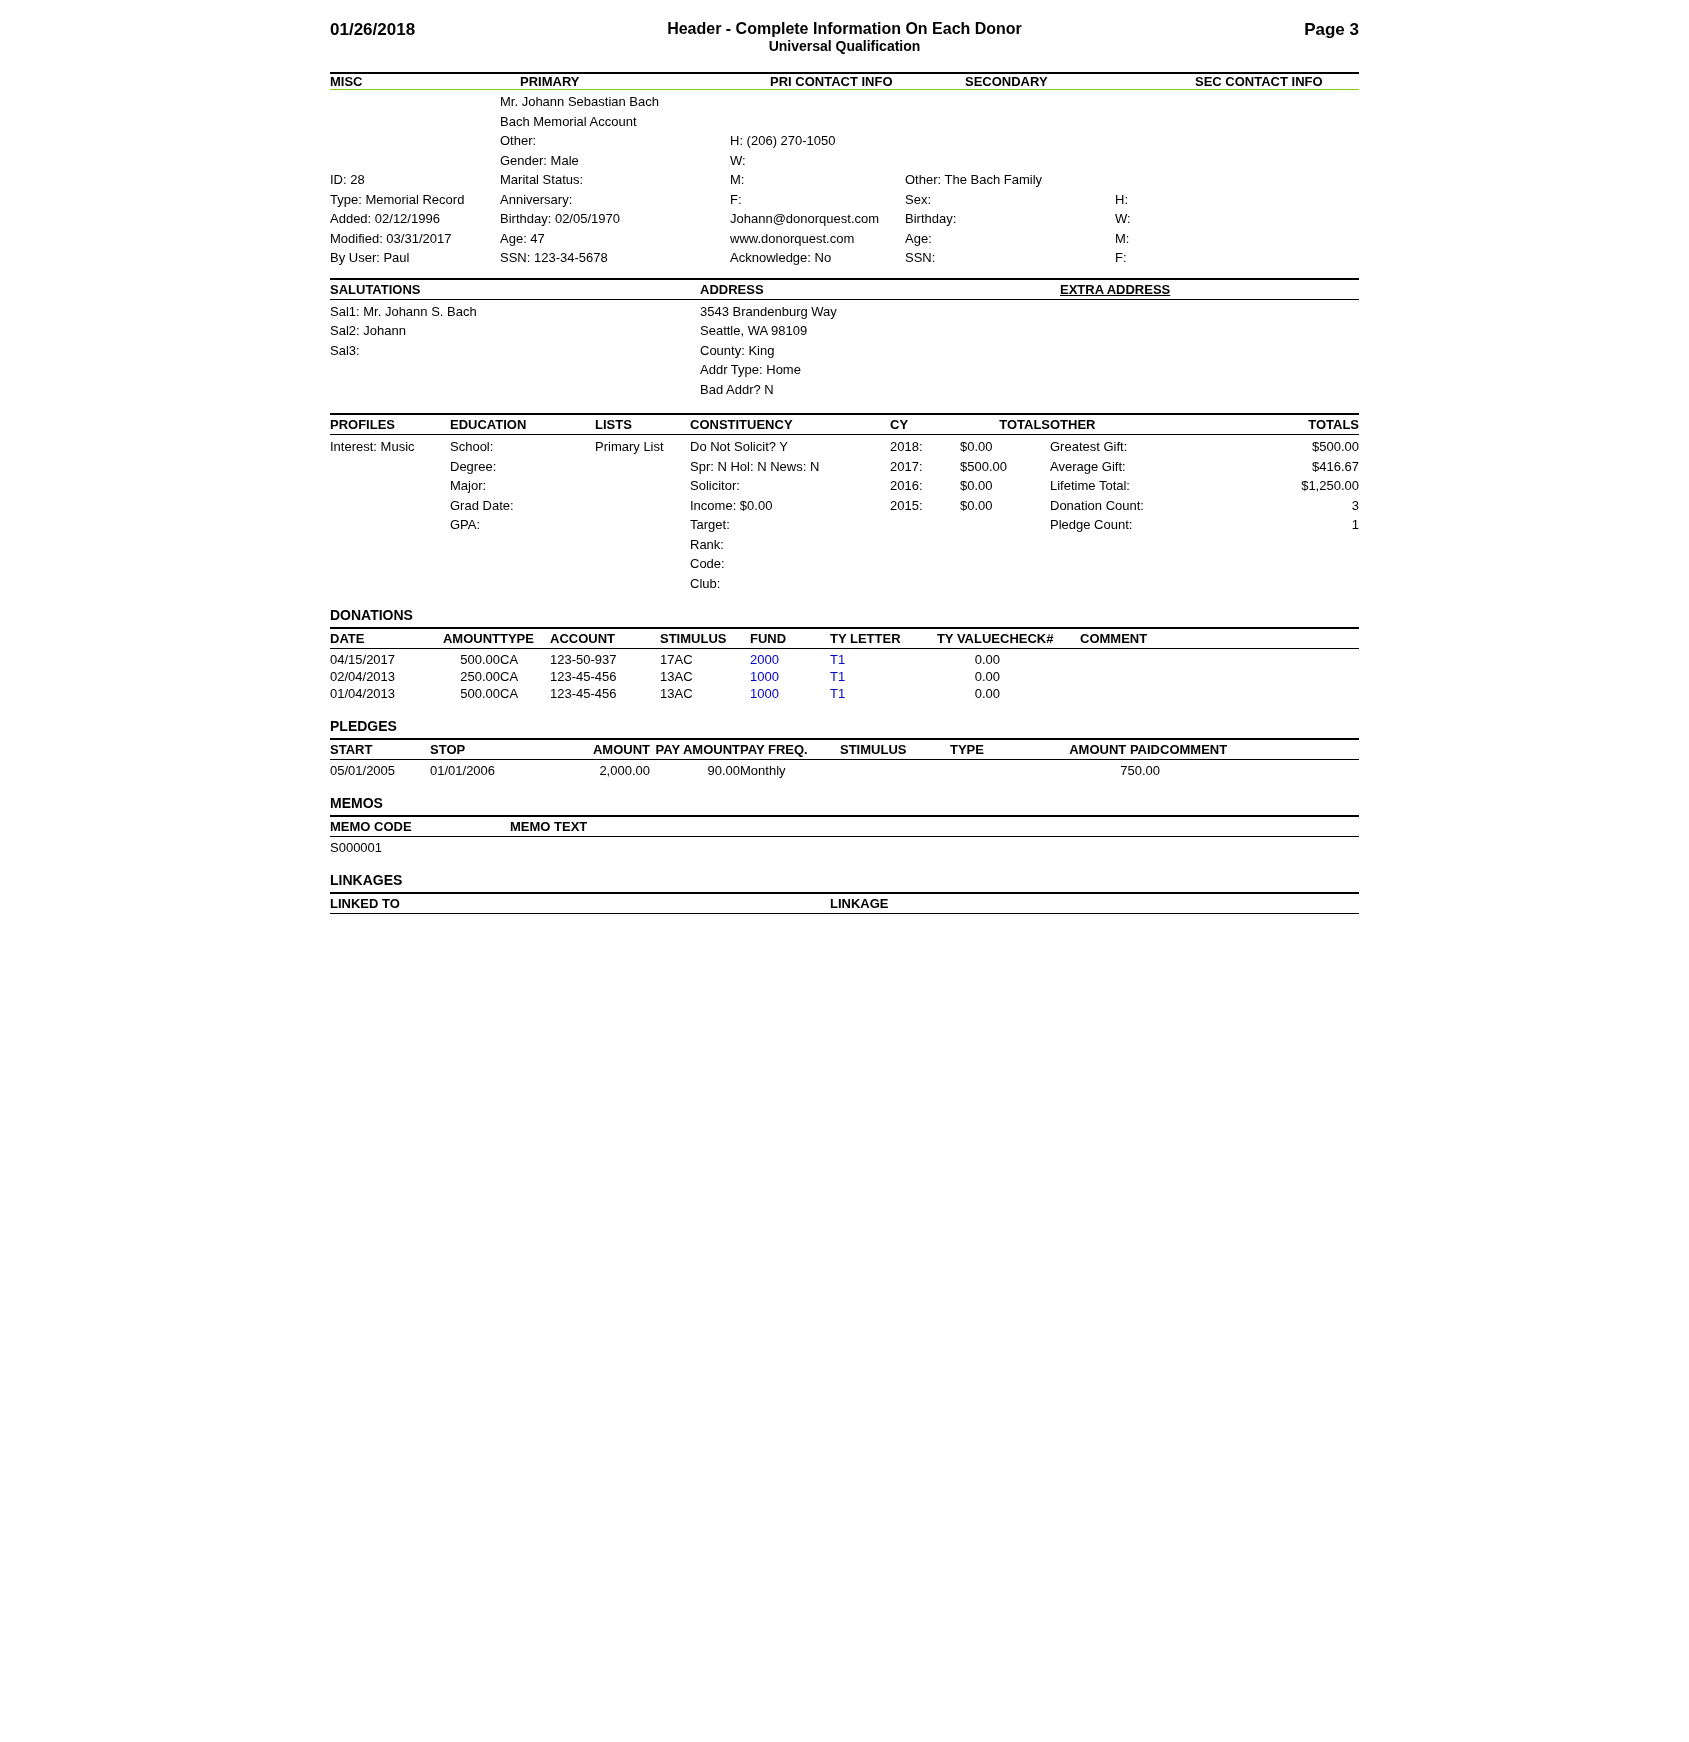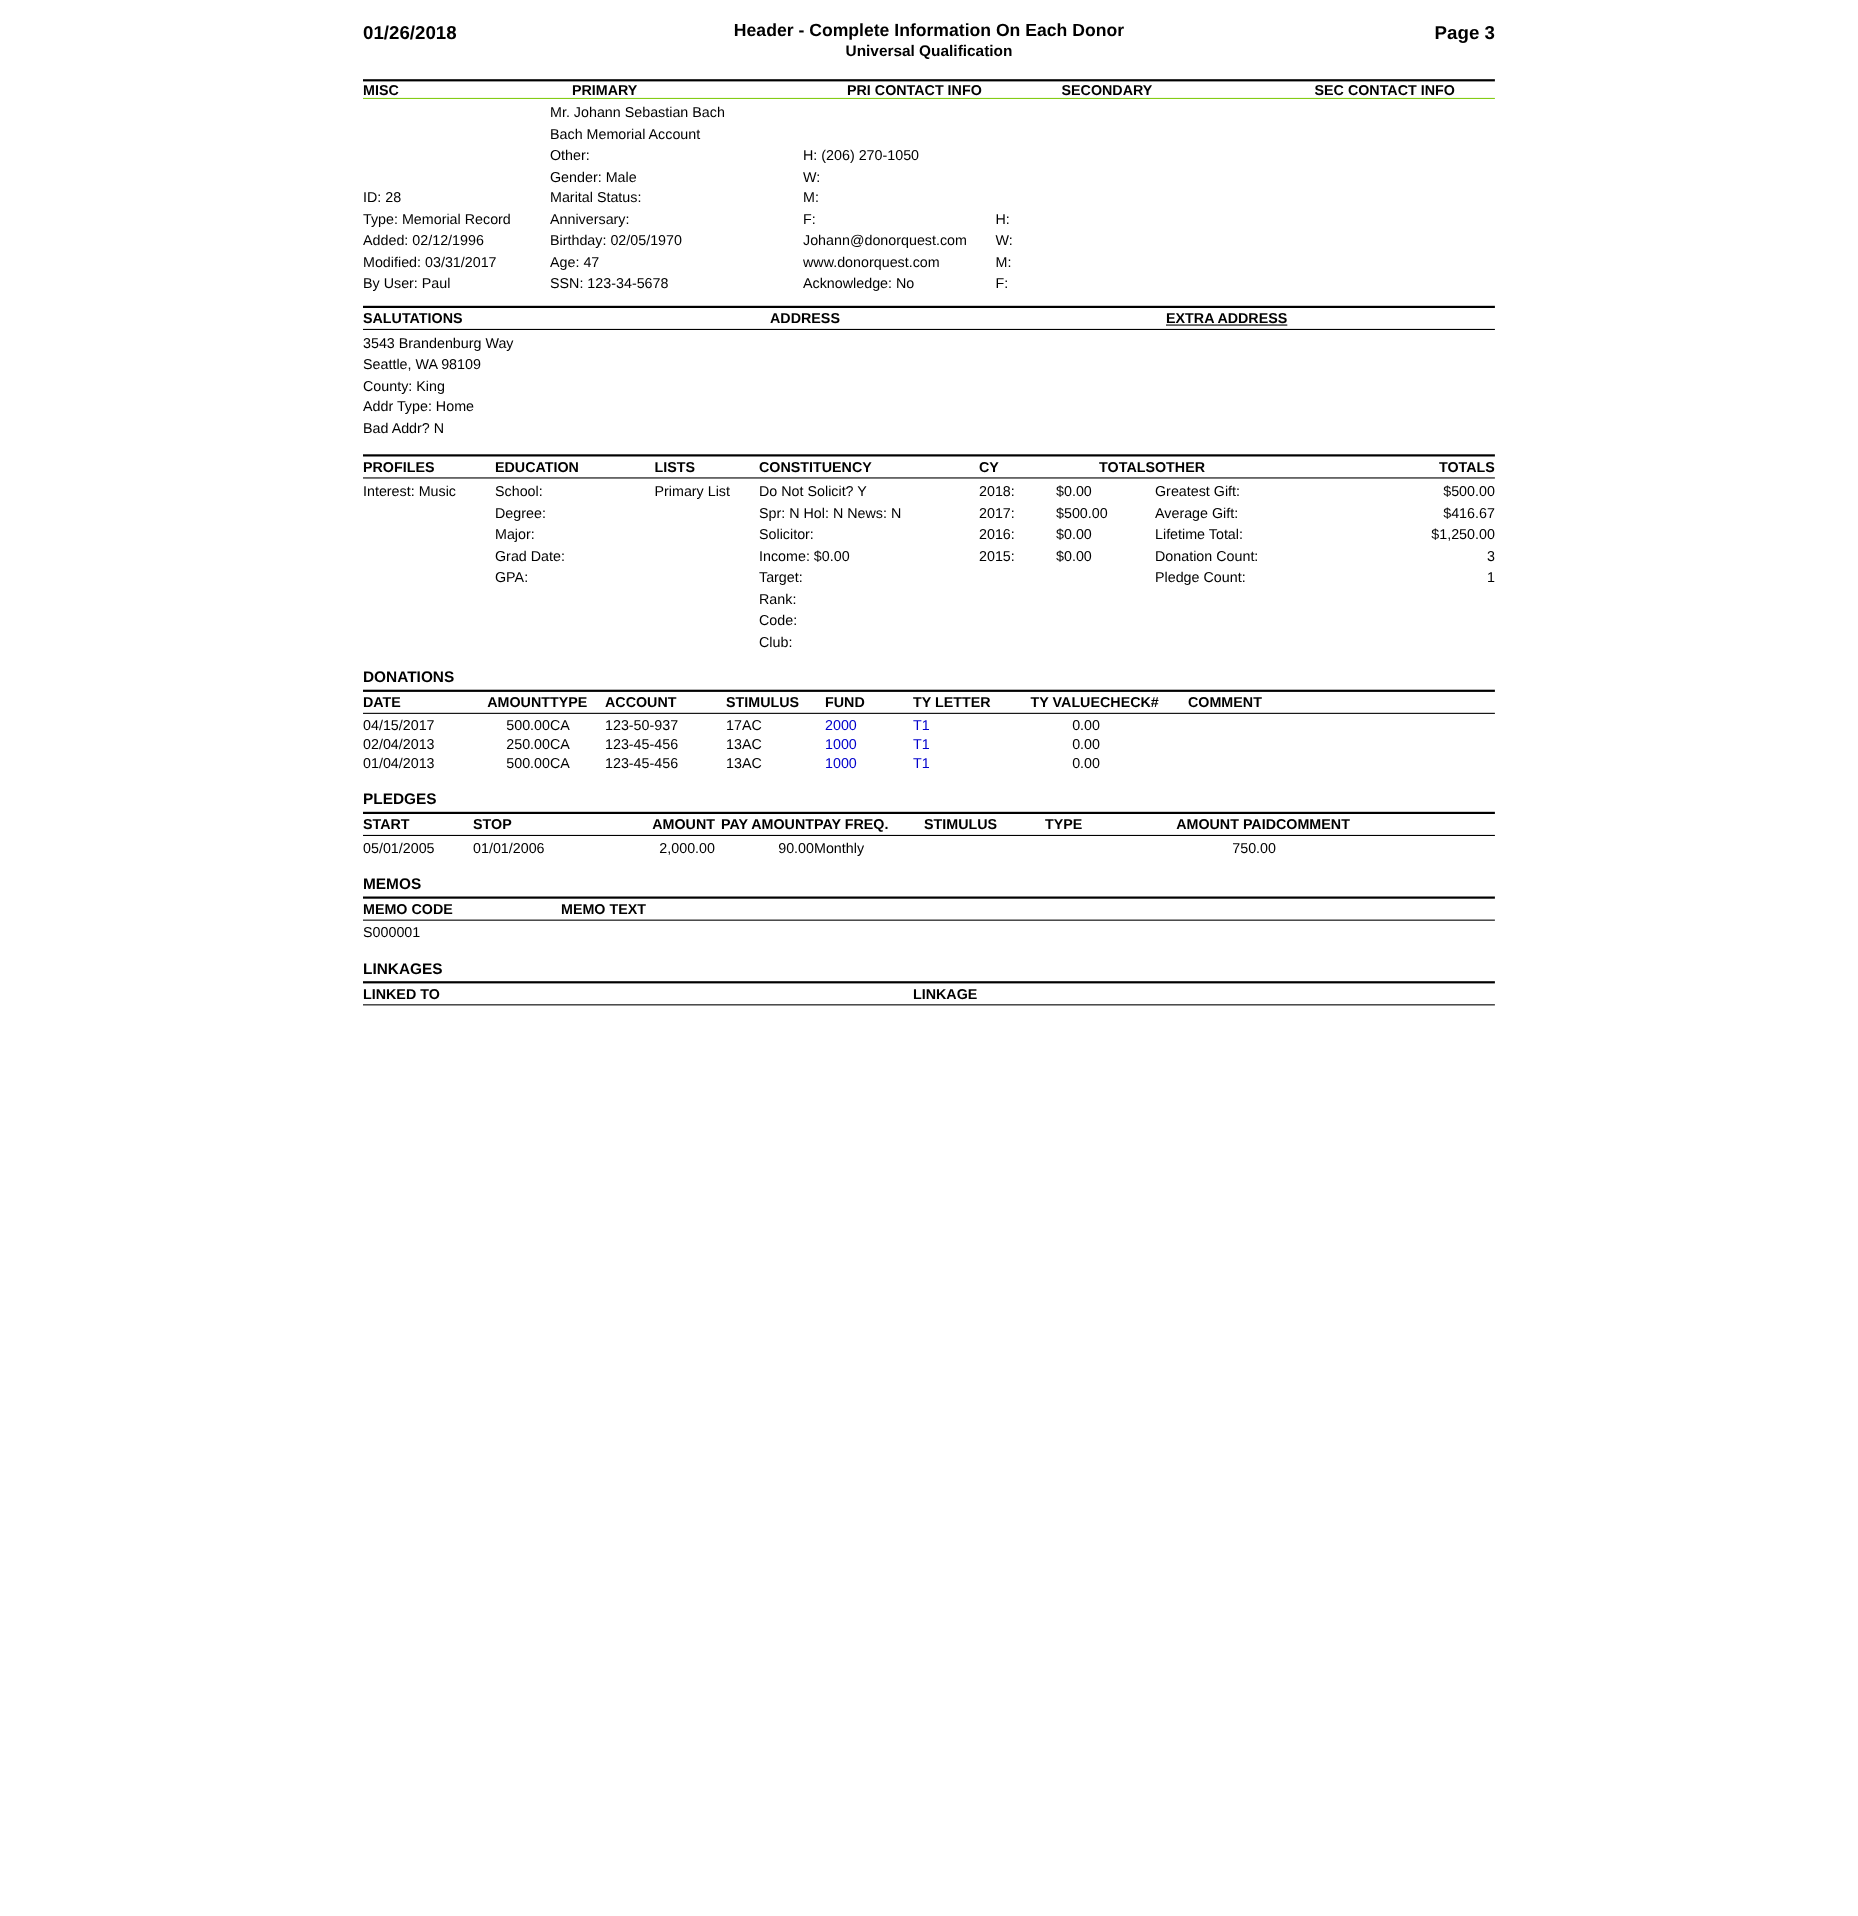--- a/index.html
+++ b/index.html
@@ -217,35 +217,47 @@
   </div>
   <div class="col-pri-contact data-text">
     <div>H: (206) 270-1050</div>
     <div>W:</div>
     <div>M:</div>
     <div>F:</div>
     <div>Johann@donorquest.com</div>
     <div>www.donorquest.com</div>
     <div>Acknowledge: No</div>
   </div>
+  <div class="col-secondary data-text">
+    <div>Other: The Bach Family</div>
+    <div>Sex:</div>
+    <div>Birthday:</div>
+    <div>Age:</div>
+    <div>SSN:</div>
+  </div>
   <div class="col-sec-contact data-text">
     <div>H:</div>
     <div>W:</div>
     <div>M:</div>
     <div>F:</div>
   </div>
 </div>
 
 <div class="sal-addr-row">
   <div class="col-sal section-col">SALUTATIONS</div>
   <div class="col-addr section-col">ADDRESS</div>
   <div class="col-extra-addr section-col">EXTRA ADDRESS</div>
 </div>
 
 <div class="sal-addr-data">
+  <div class="col-sal data-text">
+    <div>Sal1: Mr. Johann S. Bach</div>
+    <div>Sal2: Johann</div>
+    <div>Sal3:</div>
+  </div>
   <div class="col-addr data-text">
     <div>3543 Brandenburg Way</div>
     <div>Seattle, WA 98109</div>
     <div>County: King</div>
     <div>Addr Type: Home</div>
     <div>Bad Addr? N</div>
   </div>
   <div class="col-extra-addr data-text"></div>
 </div>
 

